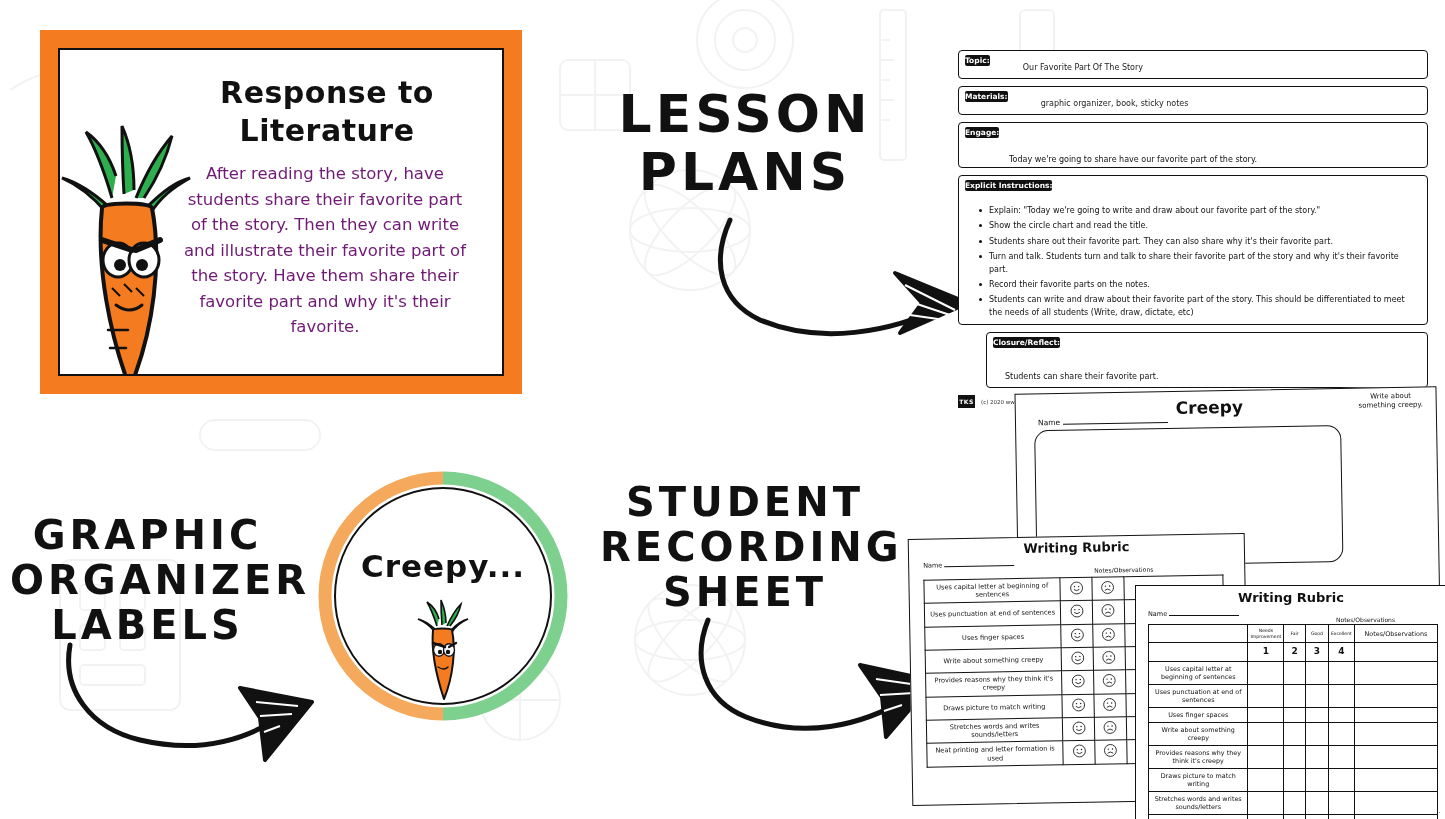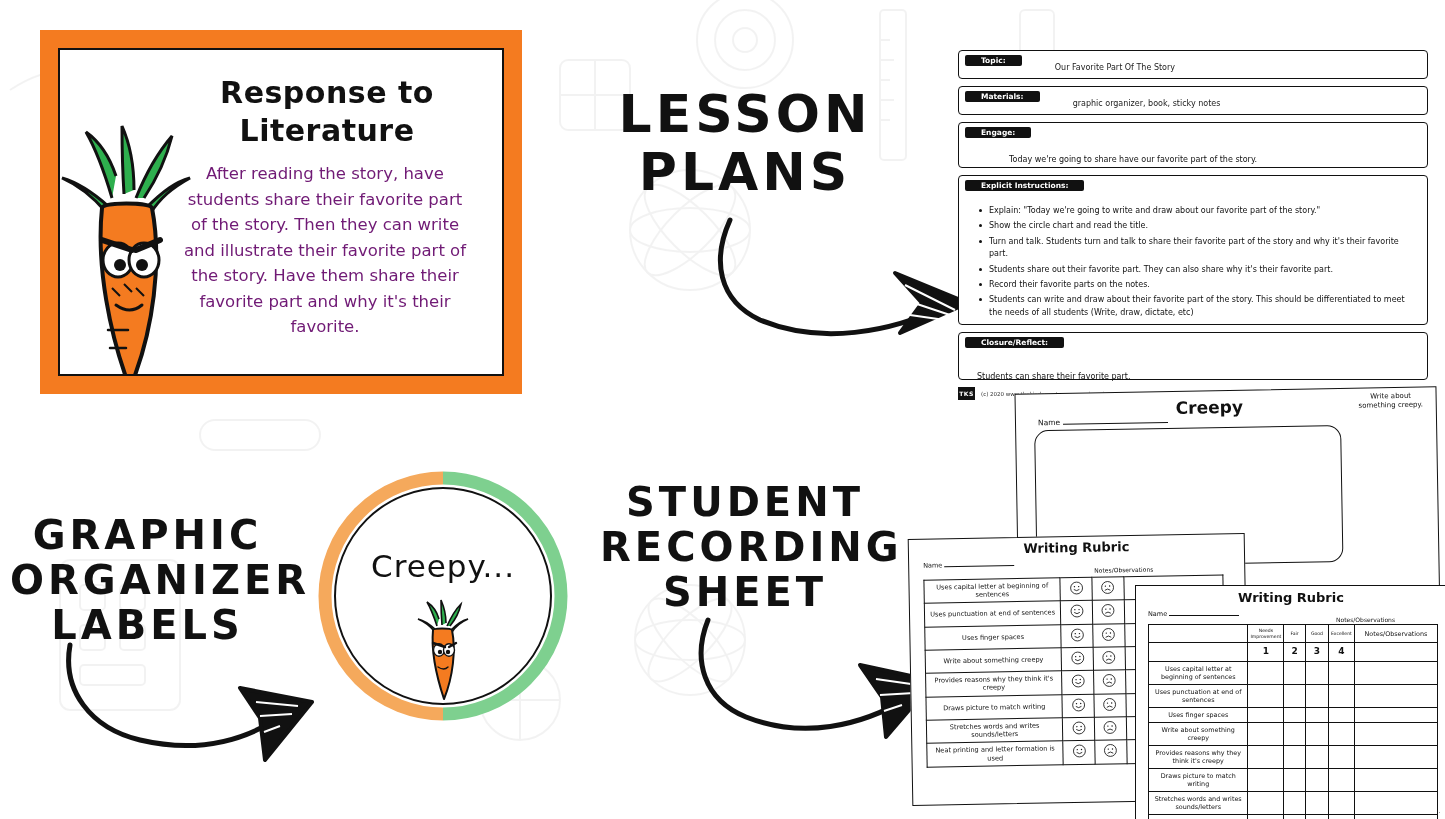--- a/index.html
+++ b/index.html
@@ -84,21 +84,21 @@
     border:1.5px solid #111;border-radius:4px;
     position:relative;
     margin-bottom:7px;
     box-sizing:border-box;
     padding:4px 6px;
   }
   .lp-tag{
     display:inline-block;
     background:#111;color:#fff;
     font-size:7.5px;font-weight:bold;
-    padding:1px 16px;
+    padding:1px 0;
     border-radius:2px;
     vertical-align:top;
   }
   .lp-inline-val{
     display:inline-block;
     font-size:8px;
     margin-left:28px;
     color:#222;
   }
   .lp-engage{height:46px;}
@@ -111,21 +111,21 @@
     list-style:none;
   }
   .lp-instr li{
     font-size:8px;line-height:1.55;
     position:relative;padding-left:8px;margin-bottom:3px;
   }
   .lp-instr li:before{
     content:"";position:absolute;left:-2px;top:4px;
     width:3px;height:3px;border-radius:50%;background:#111;
   }
-  .lp-close{height:48px;}
+  .lp-close{height:56px;margin-left:28px;}
   .lp-close .lp-close-text{font-size:8px;margin:16px 0 0 12px;}
   .lp-footer{
     display:flex;align-items:center;gap:6px;margin-top:2px;
   }
   .lp-logo{
     width:17px;height:13px;background:#111;color:#fff;
     font-size:6px;font-weight:bold;display:flex;align-items:center;justify-content:center;
     letter-spacing:.5px;
   }
   .lp-credit{font-size:5.5px;color:#333;}
@@ -213,21 +213,21 @@
     border:1px solid #111;font-size:6.4px;padding:3px 2px;text-align:center;line-height:1.25;font-weight:normal;
   }
   .rubric-scale th.hdr-small{font-size:4.6px;}
   .rubric-scale td.crit{width:120px;text-align:center;}
   .rubric-scale td.num,.rubric-scale th.num{width:21px;}
   .rubric-scale td.notes,.rubric-scale th.notes{width:86px;}
   .rubric-scale .numrow td{font-size:9px;font-weight:bold;}
 
   
   .circle-label{
-    position:absolute;left:318px;top:470px;width:250px;height:253px;
+    position:absolute;left:318px;top:470px;width:250px;height:253px;font-weight:bold;
   }
   .circle-text{
     position:absolute;left:0;right:0;top:78px;
     text-align:center;
     font-family:"DejaVu Sans", sans-serif;
     font-size:31px;color:#111;
     letter-spacing:1px;
   }
   .circle-carrot{
     position:absolute;left:96px;top:128px;width:58px;height:105px;
@@ -345,22 +345,22 @@
   </div>
   <div class="lp-box lp-engage">
     <span class="lp-tag">Engage:</span>
     <div class="lp-engage-text">Today we're going to share have our favorite part of the story.</div>
   </div>
   <div class="lp-box lp-instr">
     <span class="lp-tag">Explicit Instructions:</span>
     <ul>
       <li>Explain: "Today we're going to write and draw about our favorite part of the story."</li>
       <li>Show the circle chart and read the title.</li>
+      <li>Students share out their favorite part.  They can also share why it's their favorite part.</li>
       <li>Turn and talk. Students turn and talk to share their favorite part of the story and why it's their favorite part.</li>
-      <li>Students share out their favorite part.  They can also share why it's their favorite part.</li>
       <li>Record their favorite parts on the notes.</li>
       <li>Students can write and draw about their favorite part of the story.  This should be differentiated to meet the needs of all students (Write, draw, dictate, etc)</li>
     </ul>
   </div>
   <div class="lp-box lp-close">
     <span class="lp-tag">Closure/Reflect:</span>
     <div class="lp-close-text">Students can share their favorite part.</div>
   </div>
   <div class="lp-footer">
     <span class="lp-logo">TKS</span>

